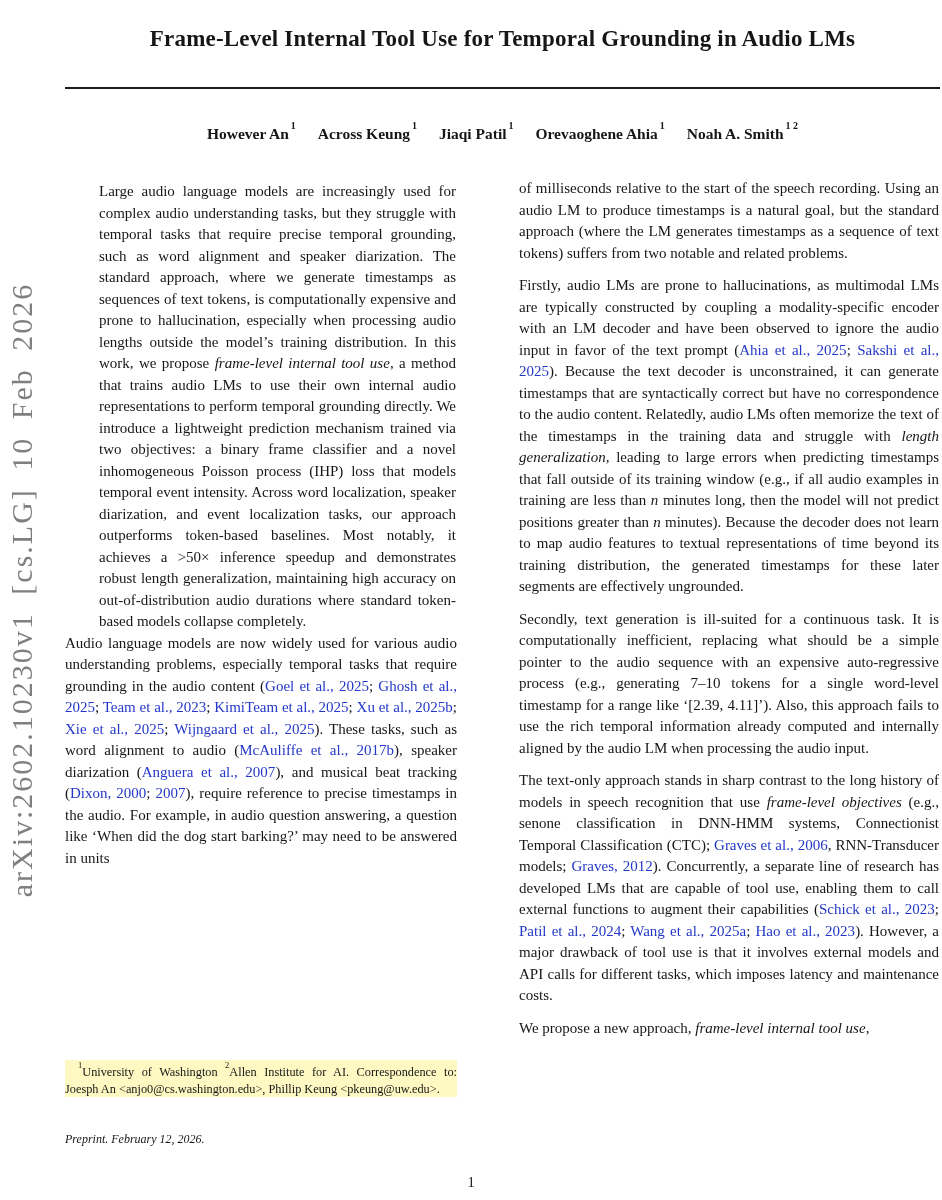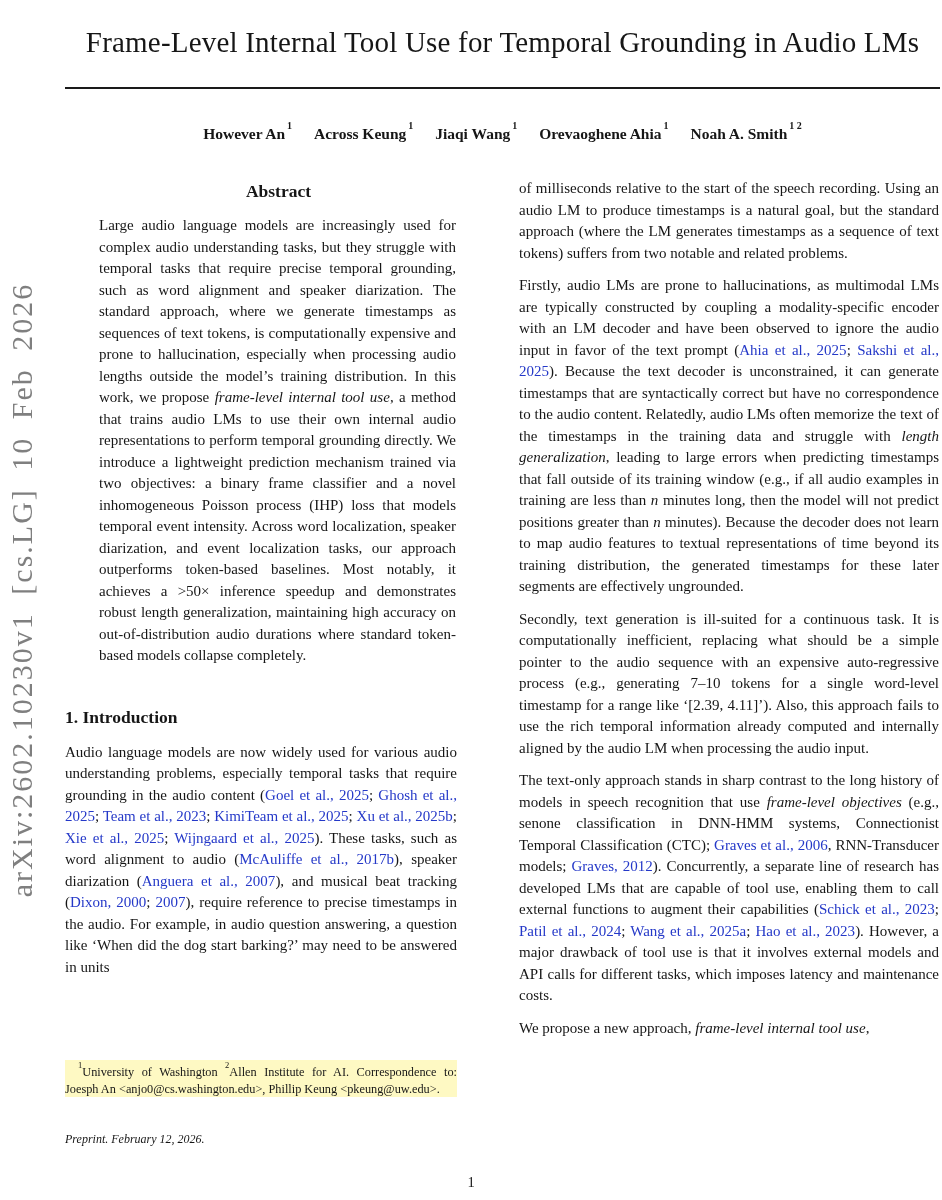--- a/index.html
+++ b/index.html
@@ -4,21 +4,21 @@
 <style>
   * { margin:0; padding:0; box-sizing:border-box; }
   html, body { background:#ffffff; }
   body { font-family:"Liberation Serif", "DejaVu Serif", serif; color:var(--text, #161616); }
   .page {
     position:relative; width:942px; height:1200px; margin:0 auto;
     background:#ffffff; overflow:hidden;
   }
   .title {
     position:absolute; top:26px; left:65px; width:875px;
-    text-align:center; font-size:29px; font-weight:normal; letter-spacing:0.2px;
+    text-align:center; font-size:23px; font-weight:bold; letter-spacing:0.2px;
   }
   .title-rule {
     position:absolute; top:87px; left:65px; width:875px;
     border-top:2px solid var(--rule, #1a1a1a);
   }
   .authors {
     position:absolute; top:124px; left:65px; width:875px;
     text-align:center; font-weight:bold; font-size:15.5px;
   }
   .author { margin:0 9px; white-space:nowrap; }
@@ -61,29 +61,27 @@
 <div class="page">
 
   <div class="arxiv">arXiv:2602.10230v1 [cs.LG] 10 Feb 2026</div>
 
   <h1 class="title">Frame-Level Internal Tool Use for Temporal Grounding in Audio LMs</h1>
   <div class="title-rule"></div>
 
   <div class="authors">
     <span class="author"><span>However An</span><sup>1</sup></span>
     <span class="author"><span>Across Keung</span><sup>1</sup></span>
-    <span class="author"><span>Jiaqi Wang</span><sup>1</sup></span>
+    <span class="author"><span>Jiaqi Patil</span><sup>1</sup></span>
     <span class="author"><span>Orevaoghene Ahia</span><sup>1</sup></span>
     <span class="author"><span>Noah A. Smith</span><sup>1 2</sup></span>
   </div>
 
   <div class="col col-left">
-    <div class="abs-heading">Abstract</div>
     <div class="abs-body para"><span>Large audio language models are increasingly used for complex audio understanding tasks, but they struggle with temporal tasks that require precise temporal grounding, such as word alignment and speaker diarization. The standard approach, where we generate timestamps as sequences of text tokens, is computationally expensive and prone to hallucination, especially when processing audio lengths outside the model’s training distribution. In this work, we propose </span><span class="seg-i">frame-level internal tool use</span><span>, a method that trains audio LMs to use their own internal audio representations to perform temporal grounding directly. We introduce a lightweight prediction mechanism trained via two objectives: a binary frame classifier and a novel inhomogeneous Poisson process (IHP) loss that models temporal event intensity. Across word localization, speaker diarization, and event localization tasks, our approach outperforms token-based baselines. Most notably, it achieves a &gt;50× inference speedup and demonstrates robust length generalization, maintaining high accuracy on out-of-distribution audio durations where standard token-based models collapse completely.</span></div>
-    <div class="sec-heading">1. Introduction</div>
     <div class="para"><span>Audio language models are now widely used for various audio understanding problems, especially temporal tasks that require grounding in the audio content (</span><span class="cite">Goel et al., 2025</span><span>; </span><span class="cite">Ghosh et al., 2025</span><span>; </span><span class="cite">Team et al., 2023</span><span>; </span><span class="cite">KimiTeam et al., 2025</span><span>; </span><span class="cite">Xu et al., 2025b</span><span>; </span><span class="cite">Xie et al., 2025</span><span>; </span><span class="cite">Wijngaard et al., 2025</span><span>). These tasks, such as word alignment to audio (</span><span class="cite">McAuliffe et al., 2017b</span><span>), speaker diarization (</span><span class="cite">Anguera et al., 2007</span><span>), and musical beat tracking (</span><span class="cite">Dixon, 2000</span><span>; </span><span class="cite">2007</span><span>), require reference to precise timestamps in the audio. For example, in audio question answering, a question like ‘When did the dog start barking?’ may need to be answered in units</span></div>
   </div>
 
   <div class="col col-right">
     <div class="para"><span>of milliseconds relative to the start of the speech recording. Using an audio LM to produce timestamps is a natural goal, but the standard approach (where the LM generates timestamps as a sequence of text tokens) suffers from two notable and related problems.</span></div>
     <div class="para"><span>Firstly, audio LMs are prone to hallucinations, as multimodal LMs are typically constructed by coupling a modality-specific encoder with an LM decoder and have been observed to ignore the audio input in favor of the text prompt (</span><span class="cite">Ahia et al., 2025</span><span>; </span><span class="cite">Sakshi et al., 2025</span><span>). Because the text decoder is unconstrained, it can generate timestamps that are syntactically correct but have no correspondence to the audio content. Relatedly, audio LMs often memorize the text of the timestamps in the training data and struggle with </span><span class="seg-i">length generalization</span><span>, leading to large errors when predicting timestamps that fall outside of its training window (e.g., if all audio examples in training are less than </span><span class="seg-m">n</span><span> minutes long, then the model will not predict positions greater than </span><span class="seg-m">n</span><span> minutes). Because the decoder does not learn to map audio features to textual representations of time beyond its training distribution, the generated timestamps for these later segments are effectively ungrounded.</span></div>
     <div class="para"><span>Secondly, text generation is ill-suited for a continuous task. It is computationally inefficient, replacing what should be a simple pointer to the audio sequence with an expensive auto-regressive process (e.g., generating 7–10 tokens for a single word-level timestamp for a range like ‘[2.39, 4.11]’). Also, this approach fails to use the rich temporal information already computed and internally aligned by the audio LM when processing the audio input.</span></div>
     <div class="para"><span>The text-only approach stands in sharp contrast to the long history of models in speech recognition that use </span><span class="seg-i">frame-level objectives</span><span> (e.g., senone classification in DNN-HMM systems, Connectionist Temporal Classification (CTC); </span><span class="cite">Graves et al., 2006</span><span>, RNN-Transducer models; </span><span class="cite">Graves, 2012</span><span>). Concurrently, a separate line of research has developed LMs that are capable of tool use, enabling them to call external functions to augment their capabilities (</span><span class="cite">Schick et al., 2023</span><span>; </span><span class="cite">Patil et al., 2024</span><span>; </span><span class="cite">Wang et al., 2025a</span><span>; </span><span class="cite">Hao et al., 2023</span><span>). However, a major drawback of tool use is that it involves external models and API calls for different tasks, which imposes latency and maintenance costs.</span></div>
     <div class="para"><span>We propose a new approach, </span><span class="seg-i">frame-level internal tool use</span><span>,</span></div>
   </div>

